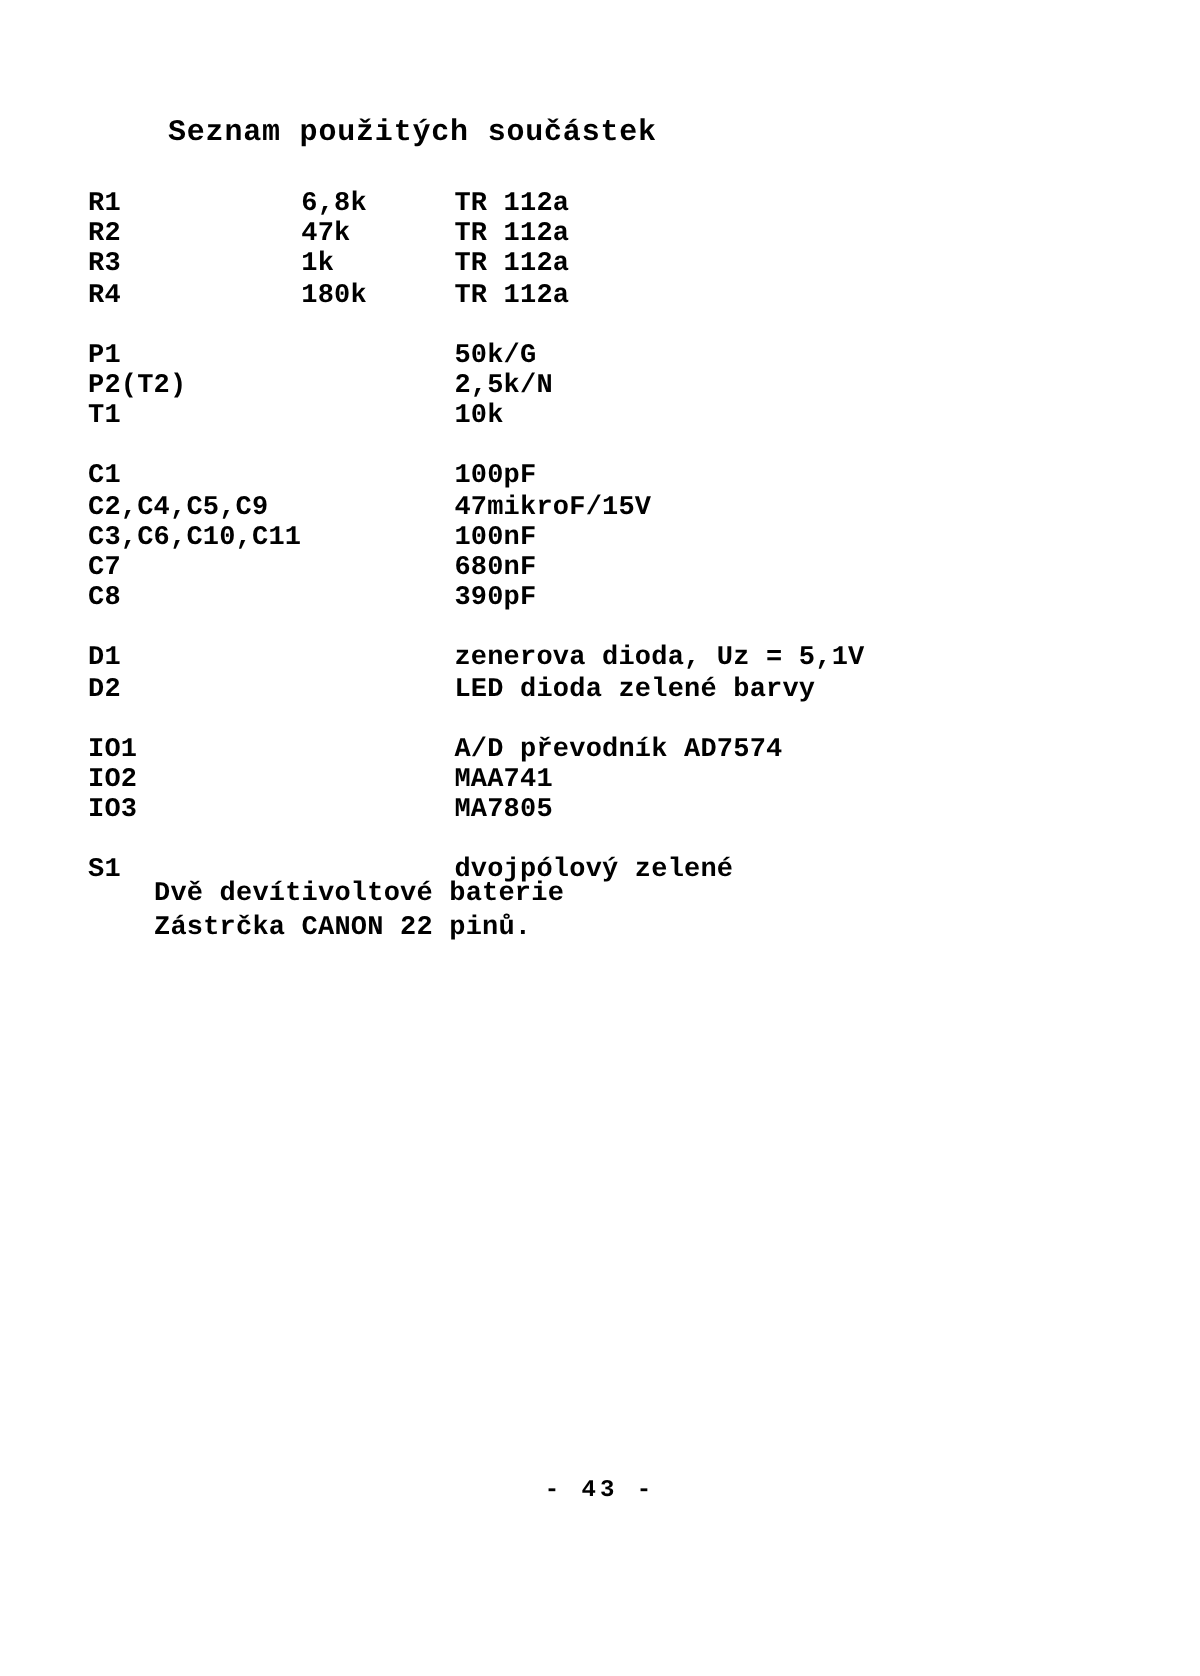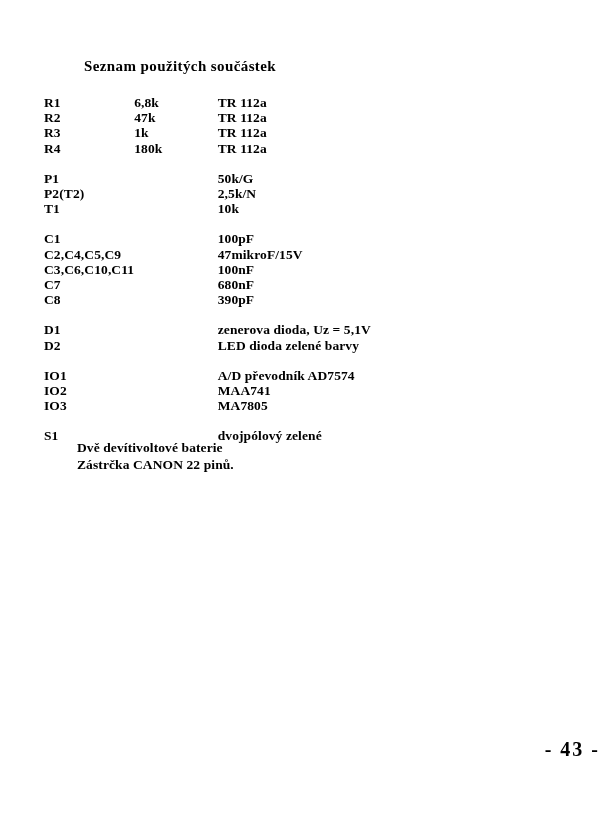--- a/index.html
+++ b/index.html
@@ -14,20 +14,21 @@
     font-family: "Liberation Serif", serif;
     color: #000000;
     overflow: hidden;
   }
   .page {
     position: absolute;
     left: 0;
     top: 0;
     width: 481px;
     height: 838px;
+    font-family: Liberation Mono, monospace;
   }
   .title {
     position: absolute;
     left: 84px;
     top: 58px;
     font-size: 15px;
     font-weight: bold;
     letter-spacing: 0.4px;
     white-space: nowrap;
   }
@@ -64,22 +65,22 @@
     line-height: 16.5px;
     letter-spacing: 0.1px;
     margin-left: 33px;
   }
   .notes div { white-space: nowrap; }
   .folio {
     position: absolute;
     left: 0;
     top: 738px;
     width: 600px;
-    text-align: right;
-    font-size: 20px;
+    text-align: center;
+    font-size: 12px;
     font-weight: bold;
     letter-spacing: 2px;
   }
 </style>
 </head>
 <body>
 
 <div class="page">
 
   <div class="title">Seznam použitých součástek</div>

